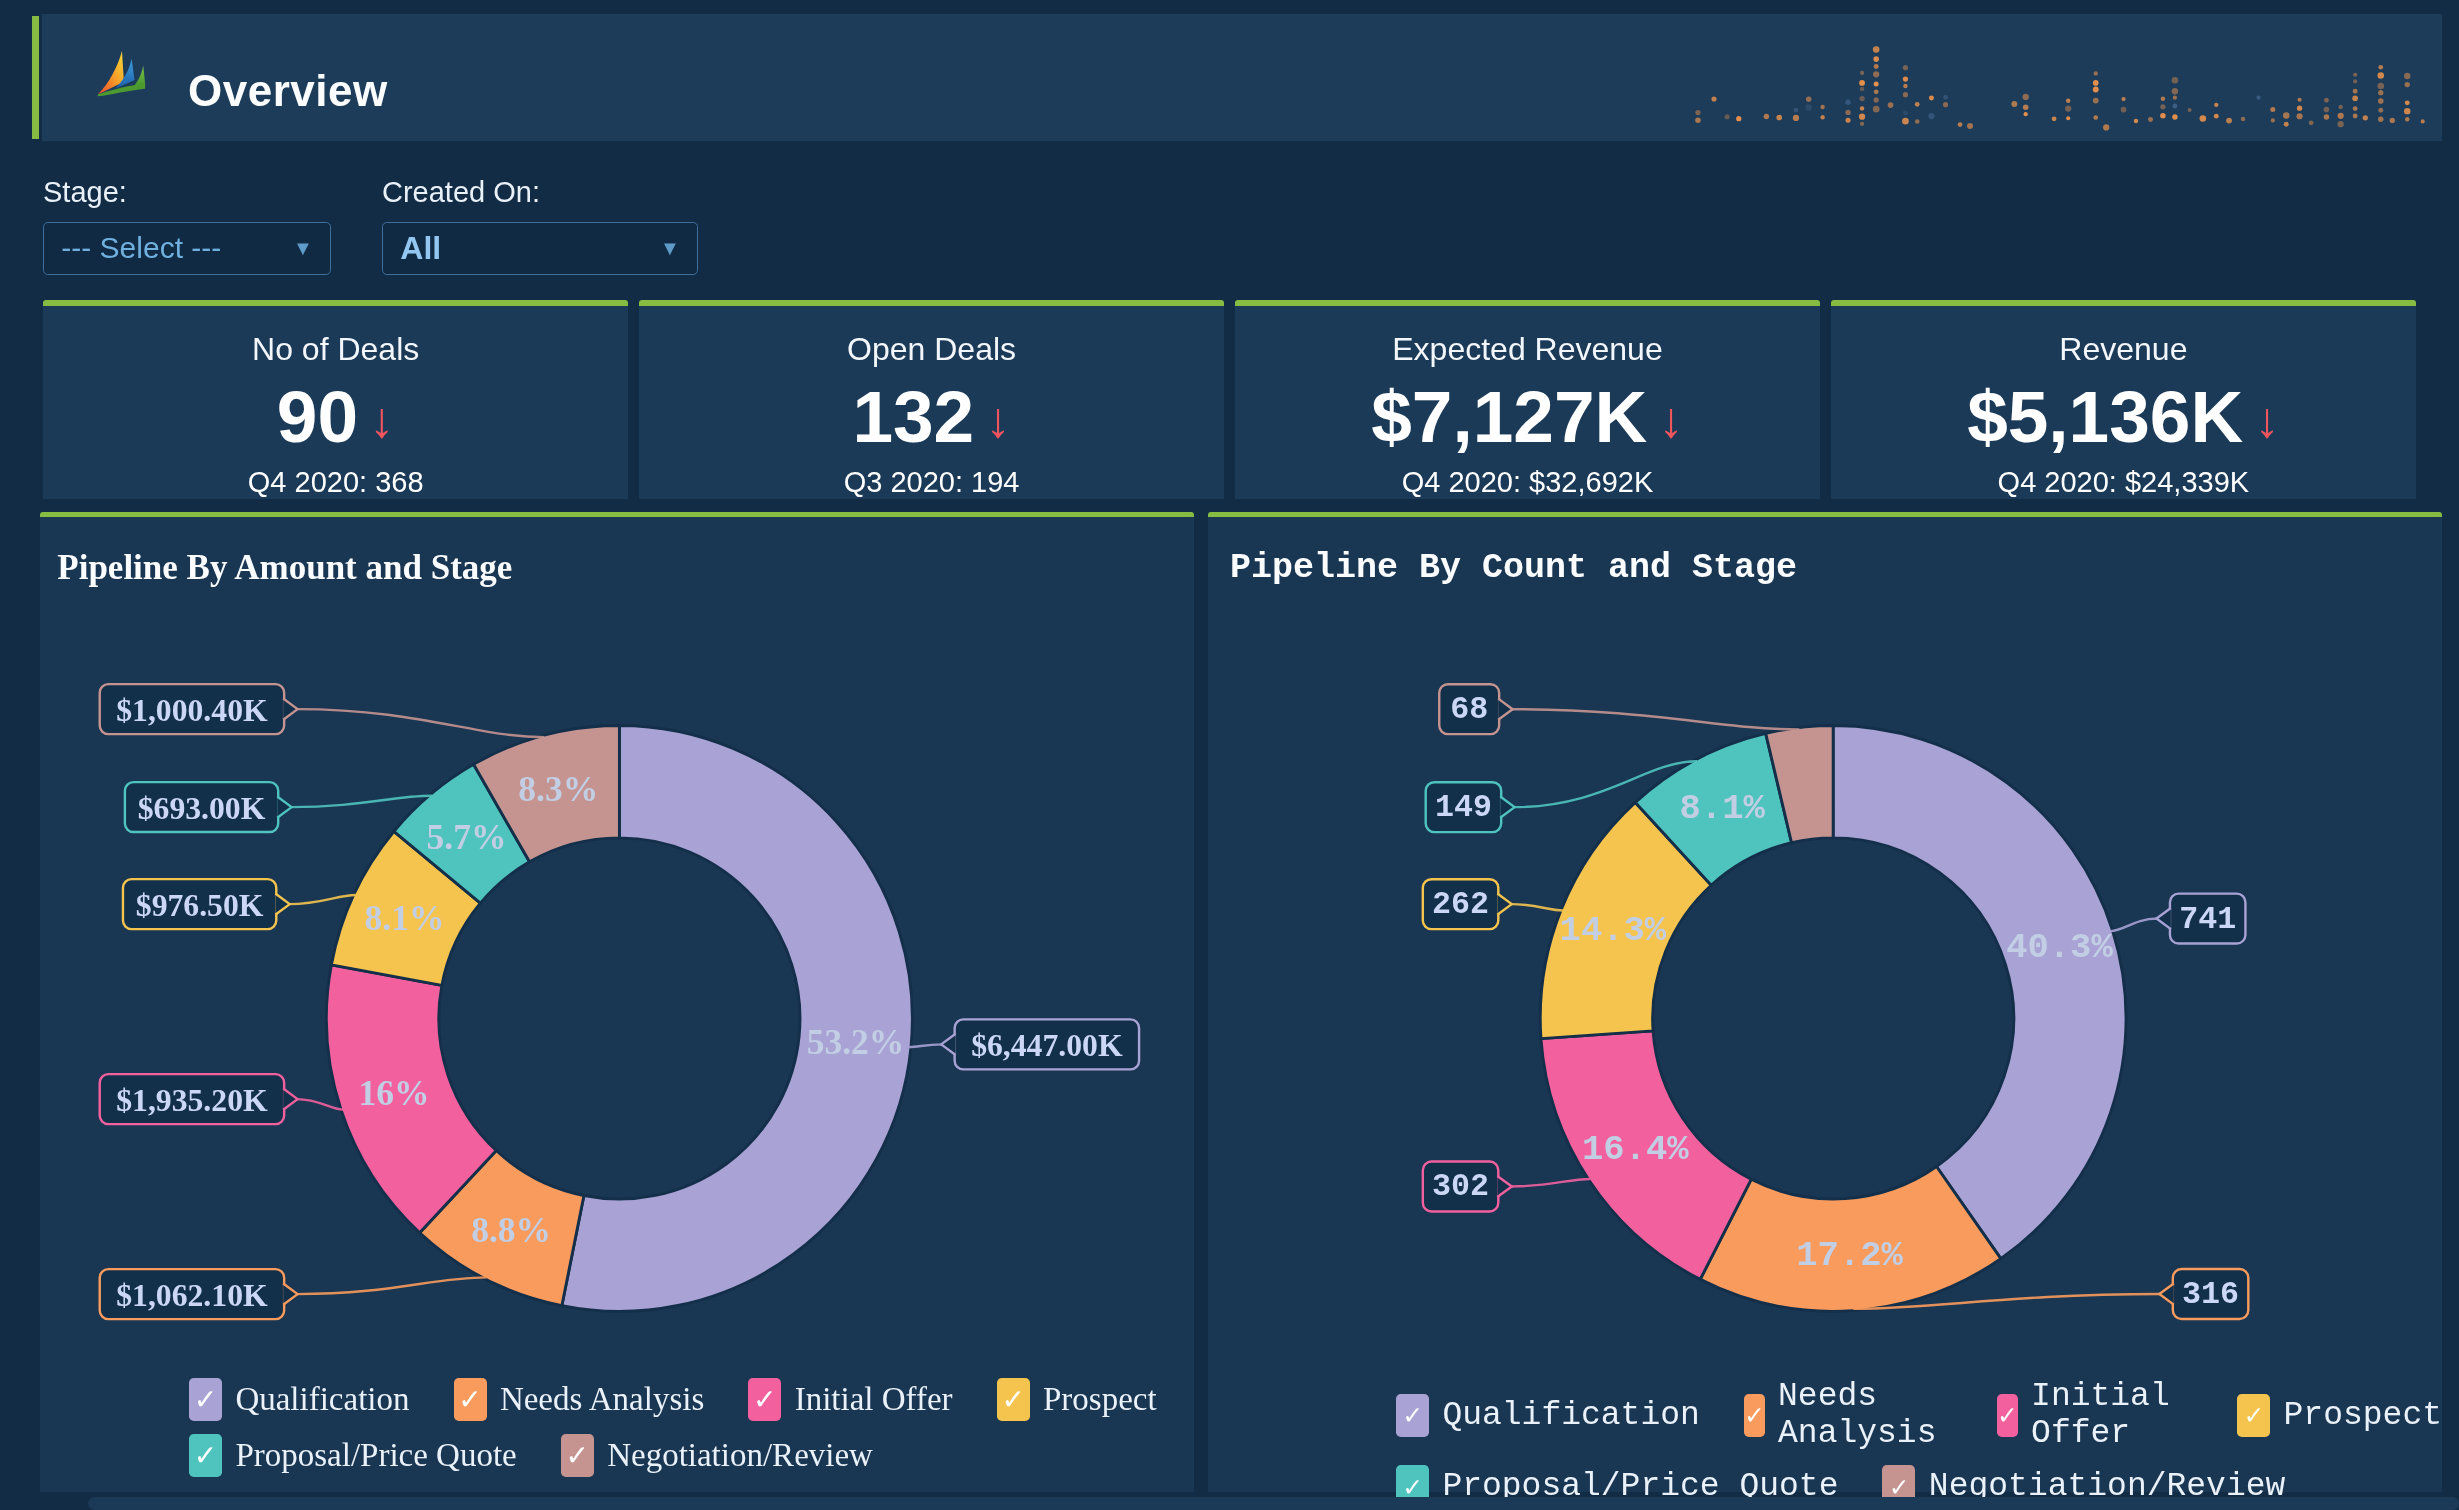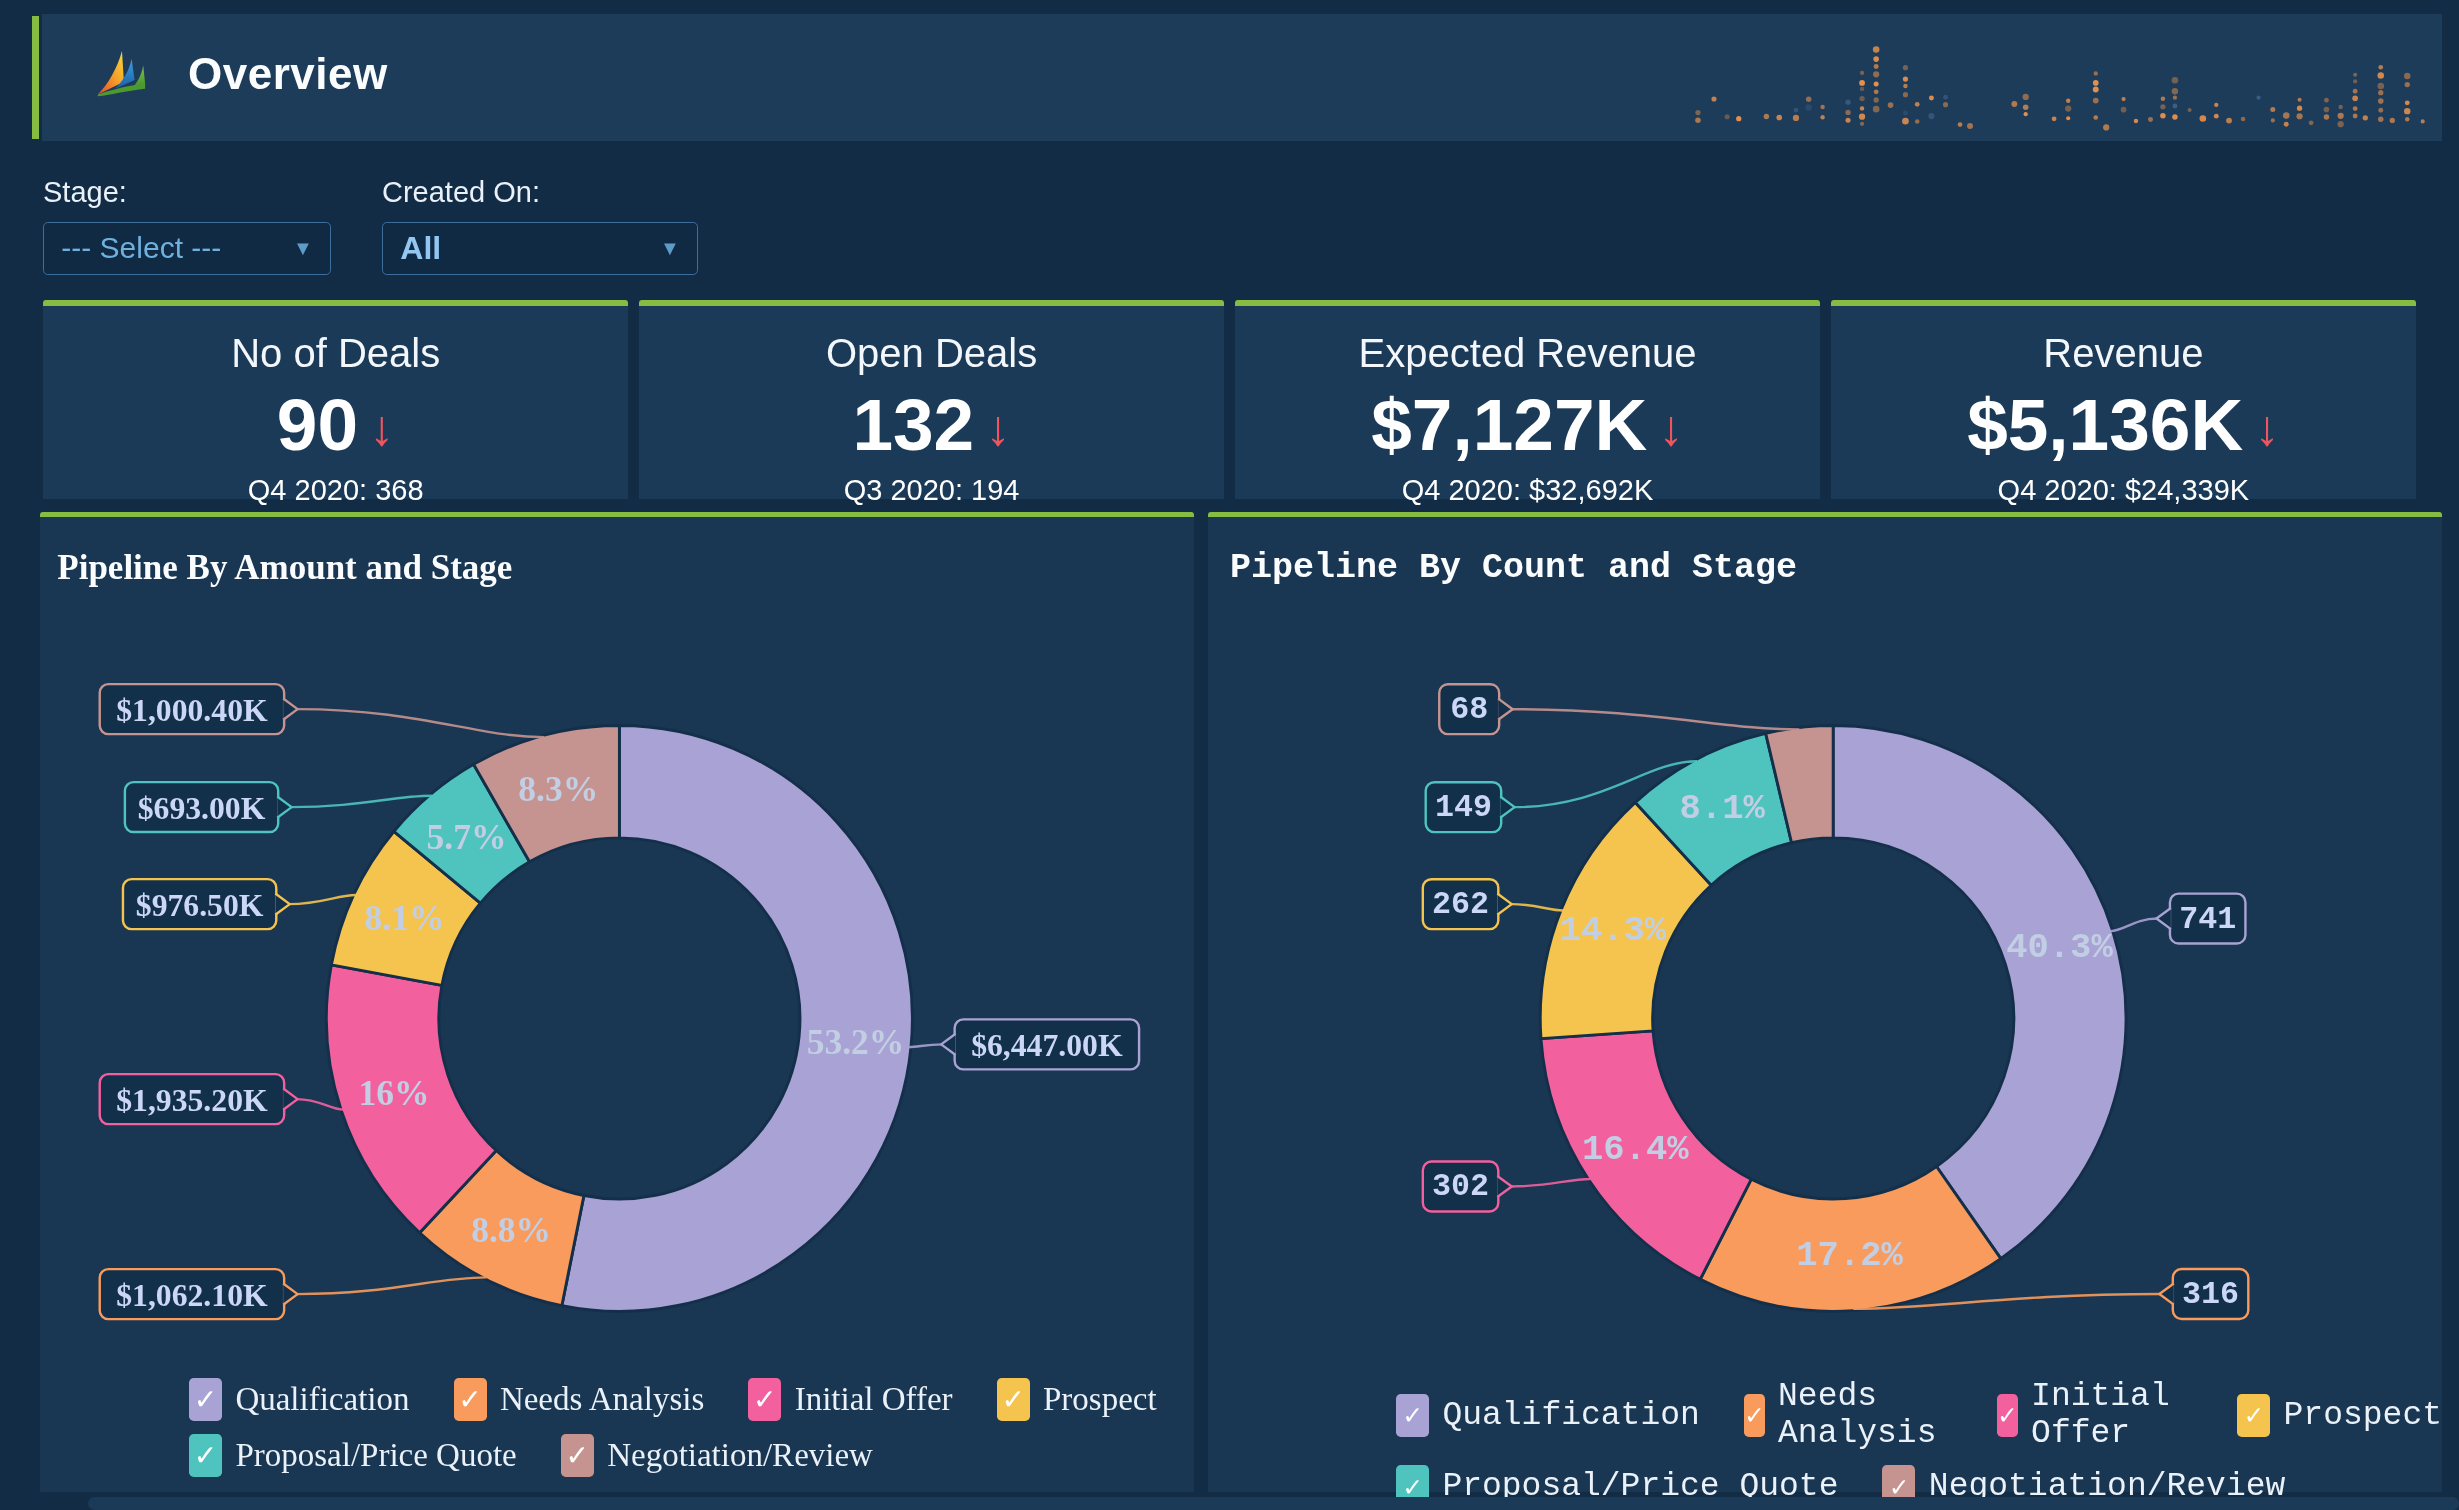--- a/index.html
+++ b/index.html
@@ -6,34 +6,34 @@
   body{
     width:2459px;height:1510px;position:relative;overflow:hidden;
     background:#122C46;
     font-family:"Liberation Sans","DejaVu Sans",sans-serif;
     -webkit-font-smoothing:antialiased;
   }
   
   .header-accent{position:absolute;left:32px;top:16.3px;width:6.7px;height:123px;background:#86BC42;}
   .header{position:absolute;left:42px;top:14.4px;width:2400px;height:127px;background:#1D3C5A;}
   .logo{position:absolute;left:50px;top:35px;width:58px;height:58px;}
-  .page-title{position:absolute;left:146px;top:35px;font-size:44px;font-weight:bold;color:#FAFCFE;letter-spacing:0.5px;}
+  .page-title{position:absolute;left:146px;top:52px;font-size:44px;font-weight:bold;color:#FAFCFE;letter-spacing:0.5px;}
   .dots{position:absolute;right:11.5px;top:5.8px;width:740px;height:119px;}
   
   .filters{position:absolute;left:43px;top:176px;display:flex;gap:51px;}
   .filter-label{font-size:29px;color:#EAF1F8;margin-bottom:12.5px;}
   .select{height:53px;border:1.9px solid #3E6E9C;border-radius:4.8px;background:#102A44;
           display:flex;align-items:center;justify-content:space-between;padding:0 17.3px;box-sizing:border-box;}
   .select.stage{width:288px;color:#6FB0DF;font-size:30px;}
   .select.created{width:316px;color:#93C7F2;font-size:32px;font-weight:bold;}
   .caret{color:#5E9BC9;font-size:20px;font-weight:normal;}
   
   .kpi-row{position:absolute;left:43px;top:300px;width:2373px;display:flex;gap:10.6px;}
   .kpi{flex:1;height:193px;background:#1B3A58;border-top:6.7px solid #86BC42;border-radius:2.9px 2.9px 0 0;}
-  .kpi-title{margin-top:25px;text-align:center;font-size:40px;color:#F3F7FB;}
+  .kpi-title{margin-top:25px;text-align:center;font-size:32px;color:#F3F7FB;}
   .kpi-value{display:flex;align-items:flex-start;justify-content:center;margin-top:11.5px;}
   .kpi-num{font-size:73px;font-weight:bold;color:#FFFFFF;line-height:1;}
   .kpi-arrow{font-size:50px;margin-left:11.5px;margin-top:15.4px;line-height:1;}
   .kpi-arrow.down{color:#F0545C}.kpi-arrow.up{color:#7CC674}
   .kpi-sub{text-align:center;font-size:29px;color:#ffffff;margin-top:13.4px;}
   
   .panel{position:absolute;top:512px;height:975px;background:#193653;border-top:5.8px solid #86BC42;border-radius:2.9px 2.9px 0 0;}
   .panel.left{left:40px;width:1154px;font-family:Liberation Serif, serif;}
   .panel.right{left:1208px;width:1234px;font-family:Liberation Mono, monospace;}
   .panel-title{position:absolute;left:17.3px;top:31px;margin:0;font-size:35px;font-weight:bold;color:#FAFCFE;}

